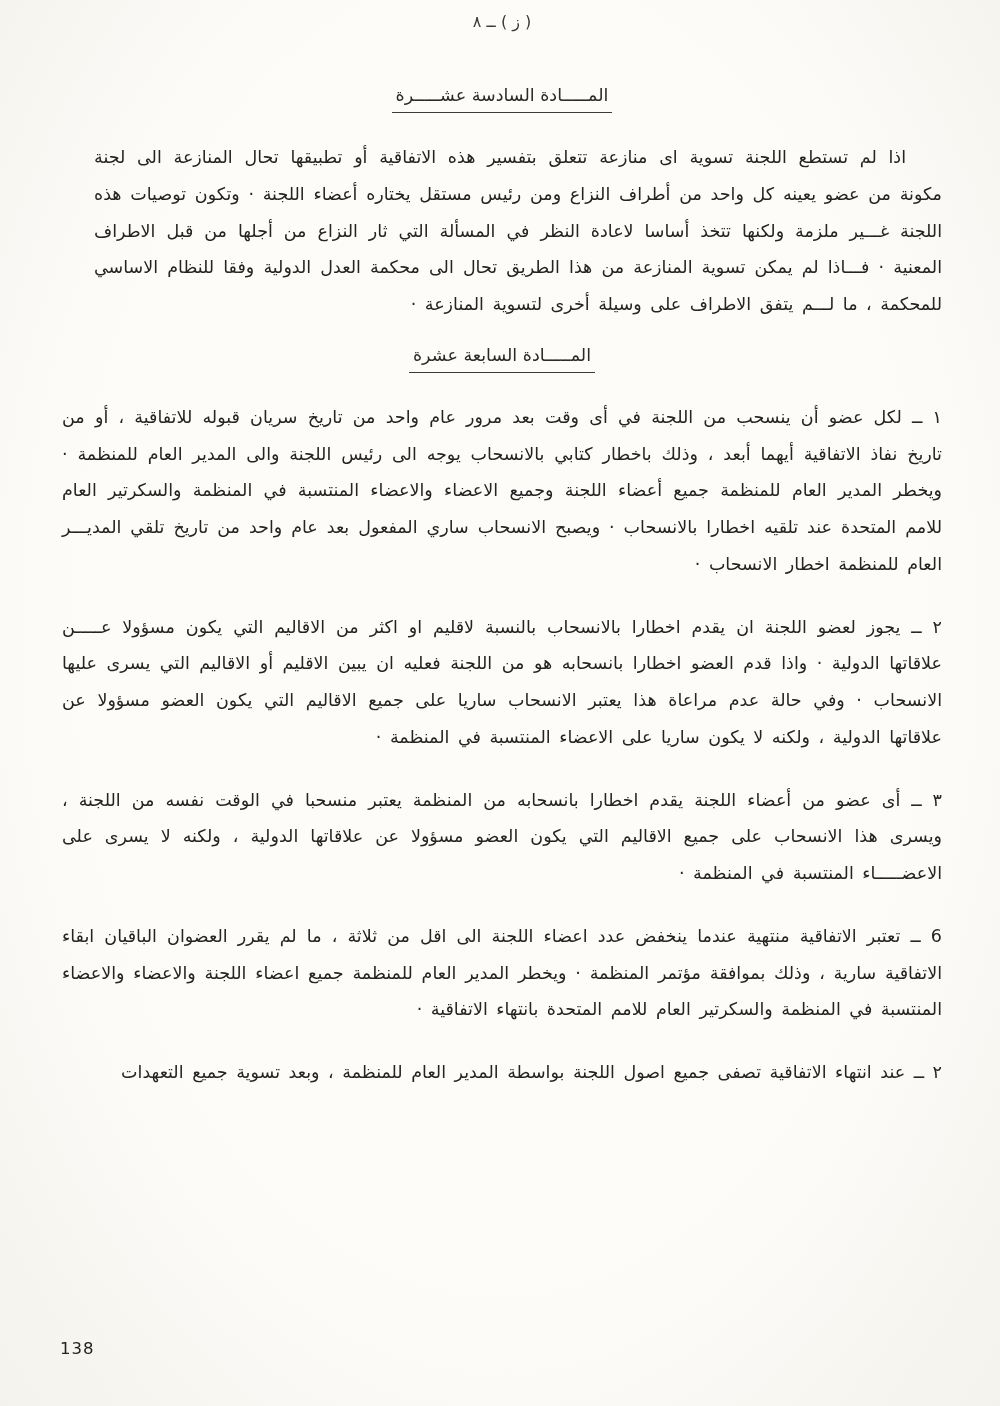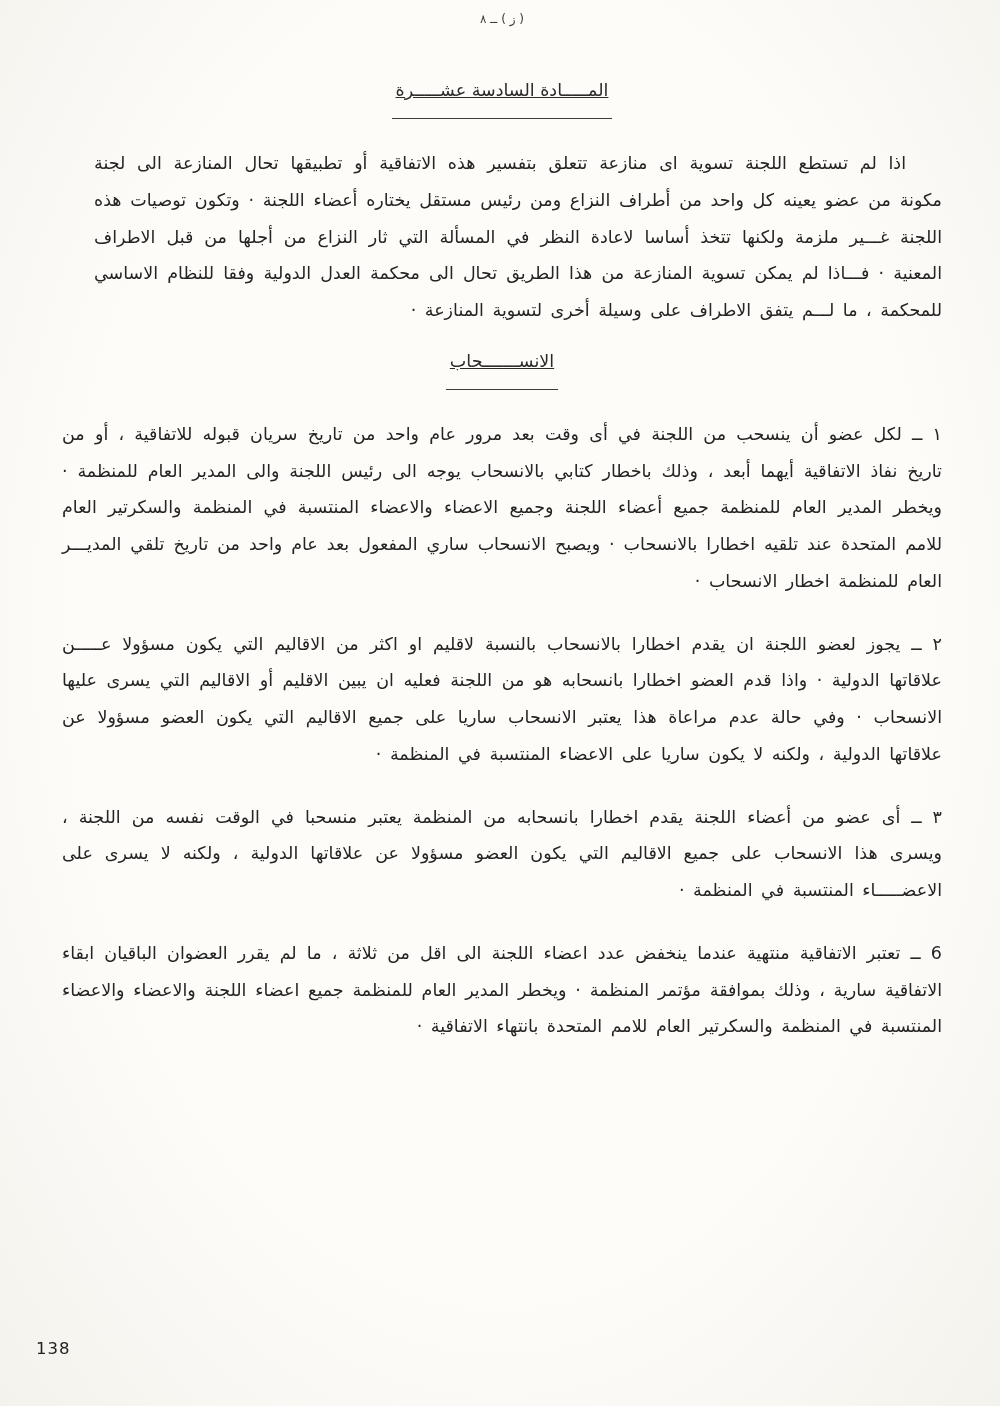--- a/index.html
+++ b/index.html
@@ -16,53 +16,52 @@
     background-image: radial-gradient(ellipse at 50% 45%, #fdfcf9 60%, #f4f2ec 100%);
     color: #262626;
     direction: rtl;
     box-sizing: border-box;
     padding: 12px 58px 0 62px;
     overflow: hidden;
     font-family: "DejaVu Sans", sans-serif;
   }
   .header-marker {
     text-align: center;
-    font-size: 12px;
+    font-size: 16px;
     letter-spacing: 2px;
     color: #3a3a3a;
   }
   .article-title, .article-subtitle {
     text-align: center;
     font-weight: normal;
     font-size: 17.5px;
     margin: 0;
     color: #2a2a2a;
   }
   .article-title   { margin-top: 54px; }
   .article-subtitle{ margin-top: 22px; }
   .tight-title     { margin-top: 22px; }
   .underline {
     display: inline-block;
     border-bottom: 1.3px solid #3c3c3c;
-    padding: 0 4px 18px 4px;
-    text-decoration: underline;
+    padding: 0 4px 7px 4px;
   }
   p.body {
     font-size: 17.5px;
     line-height: 2.1;
     text-align: justify;
     margin: 26px 0 0 0;
     color: #242424;
     word-spacing: 3px;
   }
   p.first-indent { text-indent: 36px; margin-left: 32px; }
   .page-number {
     position: absolute;
     bottom: 48px;
-    left: 36px;
+    left: 60px;
     font-size: 16.5px;
     color: #222;
     direction: ltr;
     letter-spacing: 1px;
   }
 </style>
 </head>
 <body>
 
 <div class="page">
@@ -70,27 +69,28 @@
   <div class="header-marker">( ز ) ــ ٨</div>
 
   <section>
     <h2 class="article-title">
       <span class="underline">المـــــادة السادسة عشـــــرة</span>
     </h2>
     <p class="body first-indent">اذا لم تستطع اللجنة تسوية اى منازعة تتعلق بتفسير هذه الاتفاقية أو تطبيقها تحال المنازعة الى لجنة مكونة من عضو يعينه كل واحد من أطراف النزاع ومن رئيس مستقل يختاره أعضاء اللجنة · وتكون توصيات هذه اللجنة غـــير ملزمة ولكنها تتخذ أساسا لاعادة النظر في المسألة التي ثار النزاع من أجلها من قبل الاطراف المعنية · فـــاذا لم يمكن تسوية المنازعة من هذا الطريق تحال الى محكمة العدل الدولية وفقا للنظام الاساسي للمحكمة ، ما لـــم يتفق الاطراف على وسيلة أخرى لتسوية المنازعة ·</p>
   </section>
 
   <section>
-    <h3 class="article-subtitle">
-      <span class="underline">الانســـــــحاب</span>
-    </h3>
+    <h2 class="article-title tight-title">
+      <span class="underline">المـــــادة السابعة عشرة</span>
+    </h2>
     <p class="body">١ ــ لكل عضو أن ينسحب من اللجنة في أى وقت بعد مرور عام واحد من تاريخ سريان قبوله للاتفاقية ، أو من تاريخ نفاذ الاتفاقية أيهما أبعد ، وذلك باخطار كتابي بالانسحاب يوجه الى رئيس اللجنة والى المدير العام للمنظمة · ويخطر المدير العام للمنظمة جميع أعضاء اللجنة وجميع الاعضاء والاعضاء المنتسبة في المنظمة والسكرتير العام للامم المتحدة عند تلقيه اخطارا بالانسحاب · ويصبح الانسحاب ساري المفعول بعد عام واحد من تاريخ تلقي المديـــر العام للمنظمة اخطار الانسحاب ·</p>
     <p class="body">٢ ــ يجوز لعضو اللجنة ان يقدم اخطارا بالانسحاب بالنسبة لاقليم او اكثر من الاقاليم التي يكون مسؤولا عـــــن علاقاتها الدولية · واذا قدم العضو اخطارا بانسحابه هو من اللجنة فعليه ان يبين الاقليم أو الاقاليم التي يسرى عليها الانسحاب · وفي حالة عدم مراعاة هذا يعتبر الانسحاب ساريا على جميع الاقاليم التي يكون العضو مسؤولا عن علاقاتها الدولية ، ولكنه لا يكون ساريا على الاعضاء المنتسبة في المنظمة ·</p>
     <p class="body">٣ ــ أى عضو من أعضاء اللجنة يقدم اخطارا بانسحابه من المنظمة يعتبر منسحبا في الوقت نفسه من اللجنة ، ويسرى هذا الانسحاب على جميع الاقاليم التي يكون العضو مسؤولا عن علاقاتها الدولية ، ولكنه لا يسرى على الاعضـــــاء المنتسبة في المنظمة ·</p>
   </section>
 
   <section>
     <p class="body">6 ــ تعتبر الاتفاقية منتهية عندما ينخفض عدد اعضاء اللجنة الى اقل من ثلاثة ، ما لم يقرر العضوان الباقيان ابقاء الاتفاقية سارية ، وذلك بموافقة مؤتمر المنظمة · ويخطر المدير العام للمنظمة جميع اعضاء اللجنة والاعضاء والاعضاء المنتسبة في المنظمة والسكرتير العام للامم المتحدة بانتهاء الاتفاقية ·</p>
+    <p class="body">٢ ــ عند انتهاء الاتفاقية تصفى جميع اصول اللجنة بواسطة المدير العام للمنظمة ، وبعد تسوية جميع التعهدات</p>
   </section>
 
   <div class="page-number">138</div>
 
 </div>
 
 </body></html>

